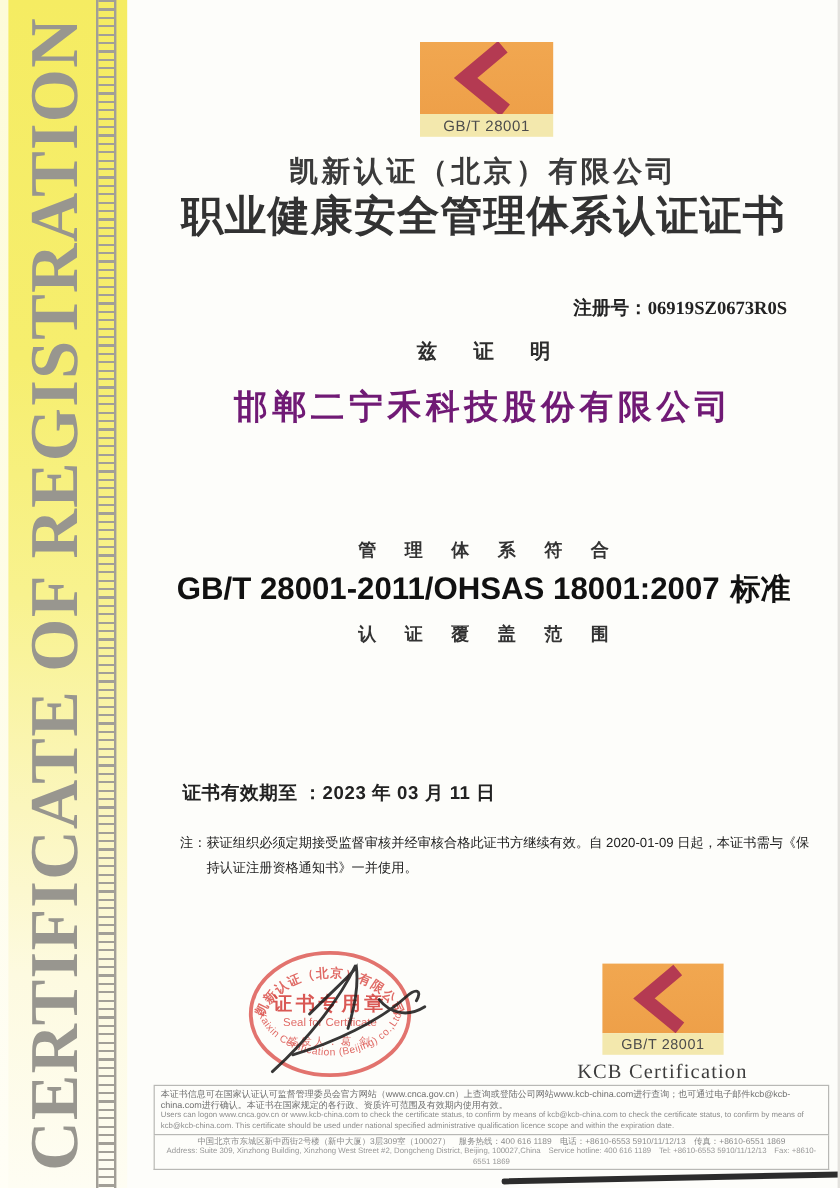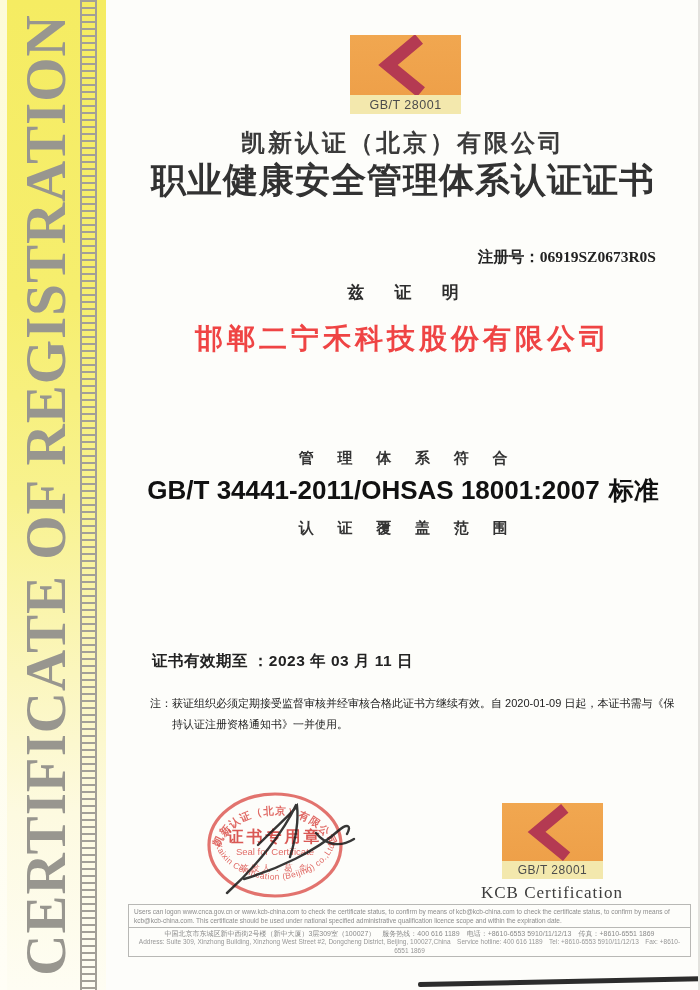--- a/index.html
+++ b/index.html
@@ -31,21 +31,21 @@
   .doc-title{position:absolute;left:106px;top:157px;width:594px;text-align:center;
           font-family:"Liberation Serif","DejaVu Serif",serif;font-weight:bold;
           font-size:35px;letter-spacing:1px;color:#323232;}
   .reg-line{position:absolute;left:106px;top:247px;width:594px;box-sizing:border-box;padding-right:44px;
           text-align:right;font-family:"Liberation Serif","DejaVu Serif",serif;font-weight:bold;
           font-size:15.5px;color:#222;}
   .certify{position:absolute;left:106px;top:281px;width:594px;text-align:center;
           font-family:"Liberation Serif","DejaVu Serif",serif;font-weight:600;
           font-size:17px;letter-spacing:13px;color:#2d2d2d;text-indent:13px;}
   .company{position:absolute;left:106px;top:320px;width:594px;text-align:center;
-          font-weight:bold;font-size:28px;letter-spacing:4px;color:#ef4444;}
+          font-weight:bold;font-size:28px;letter-spacing:4px;color:#701a75;}
   .credit{position:absolute;left:106px;top:371px;width:594px;text-align:center;
           font-family:"Liberation Serif","DejaVu Serif",serif;font-size:16.5px;color:#222;}
   .addr-row{position:absolute;left:150px;top:402px;width:510px;display:flex;justify-content:space-between;
           font-weight:bold;font-size:14px;color:#222;}
   .sys-heading,.scope-heading{position:absolute;left:106px;width:594px;text-align:center;
           font-family:"Liberation Serif","DejaVu Serif",serif;font-weight:600;
           font-size:15px;letter-spacing:10px;color:#333;text-indent:10px;}
   .sys-heading{top:449px;}
   .standard-line{position:absolute;left:106px;top:474px;width:594px;text-align:center;color:#111;}
   .standard-code{font-weight:bold;font-size:26px;letter-spacing:0;}
@@ -108,21 +108,21 @@
     <span>注册号：</span><span>06919SZ0673R0S</span>
   </div>
 
   <div class="certify">兹 证 明</div>
 
   <div class="company">邯郸二宁禾科技股份有限公司</div>
 
 
   <div class="sys-heading">管 理 体 系 符 合</div>
   <div class="standard-line">
-    <span class="standard-code">GB/T 34441-2011/OHSAS 18001:2007</span><span class="standard-suffix">标准</span>
+    <span class="standard-code">GB/T 28001-2011/OHSAS 18001:2007</span><span class="standard-suffix">标准</span>
   </div>
 
   <div class="scope-heading">认 证 覆 盖 范 围</div>
 
   <div class="date-line expiry">证书有效期至 ：2023 年 03 月 11 日</div>
 
   <p class="note"><span>注：</span><span>获证组织必须定期接受监督审核并经审核合格此证书方继续有效。自 2020-01-09 日起，本证书需与《保持认证注册资格通知书》一并使用。</span></p>
 
   <svg class="seal-svg" viewBox="0 0 165 118">
     <defs>
@@ -152,20 +152,21 @@
       <svg width="101" height="58" viewBox="0 0 111 60">
         <path d="M 69,4 L 38,30 L 71,57" stroke="#b43a52" stroke-width="12.5" fill="none"></path>
       </svg>
     </div>
     <div class="gbt-strip" style="width:101px;height:18px;font-size:12px;">GB/T 28001</div>
   </div>
   <div class="kcb-caption">KCB Certification</div>
 
   <div class="footer">
     <div class="box1">
+      <div class="fp-cn">本证书信息可在国家认证认可监督管理委员会官方网站（www.cnca.gov.cn）上查询或登陆公司网站www.kcb-china.com进行查询；也可通过电子邮件kcb@kcb-china.com进行确认。本证书在国家规定的各行政、资质许可范围及有效期内使用有效。</div>
       <div class="fp-en">Users can logon www.cnca.gov.cn or www.kcb-china.com to check the certificate status, to confirm by means of kcb@kcb-china.com to check the certificate status, to confirm by means of kcb@kcb-china.com. This certificate should be used under national specified administrative qualification licence scope and within the expiration date.</div>
     </div>
     <div class="box2">
       <div class="fp-cn2">中国北京市东城区新中西街2号楼（新中大厦）3层309室（100027）　服务热线：400 616 1189　电话：+8610-6553 5910/11/12/13　传真：+8610-6551 1869</div>
       <div class="fp-en2">Address: Suite 309, Xinzhong Building, Xinzhong West Street #2, Dongcheng District, Beijing, 100027,China　Service hotline: 400 616 1189　Tel: +8610-6553 5910/11/12/13　Fax: +8610-6551 1869</div>
     </div>
   </div>
 
   <div class="scan-streak"></div>
   <div class="scan-edge-right"></div>

